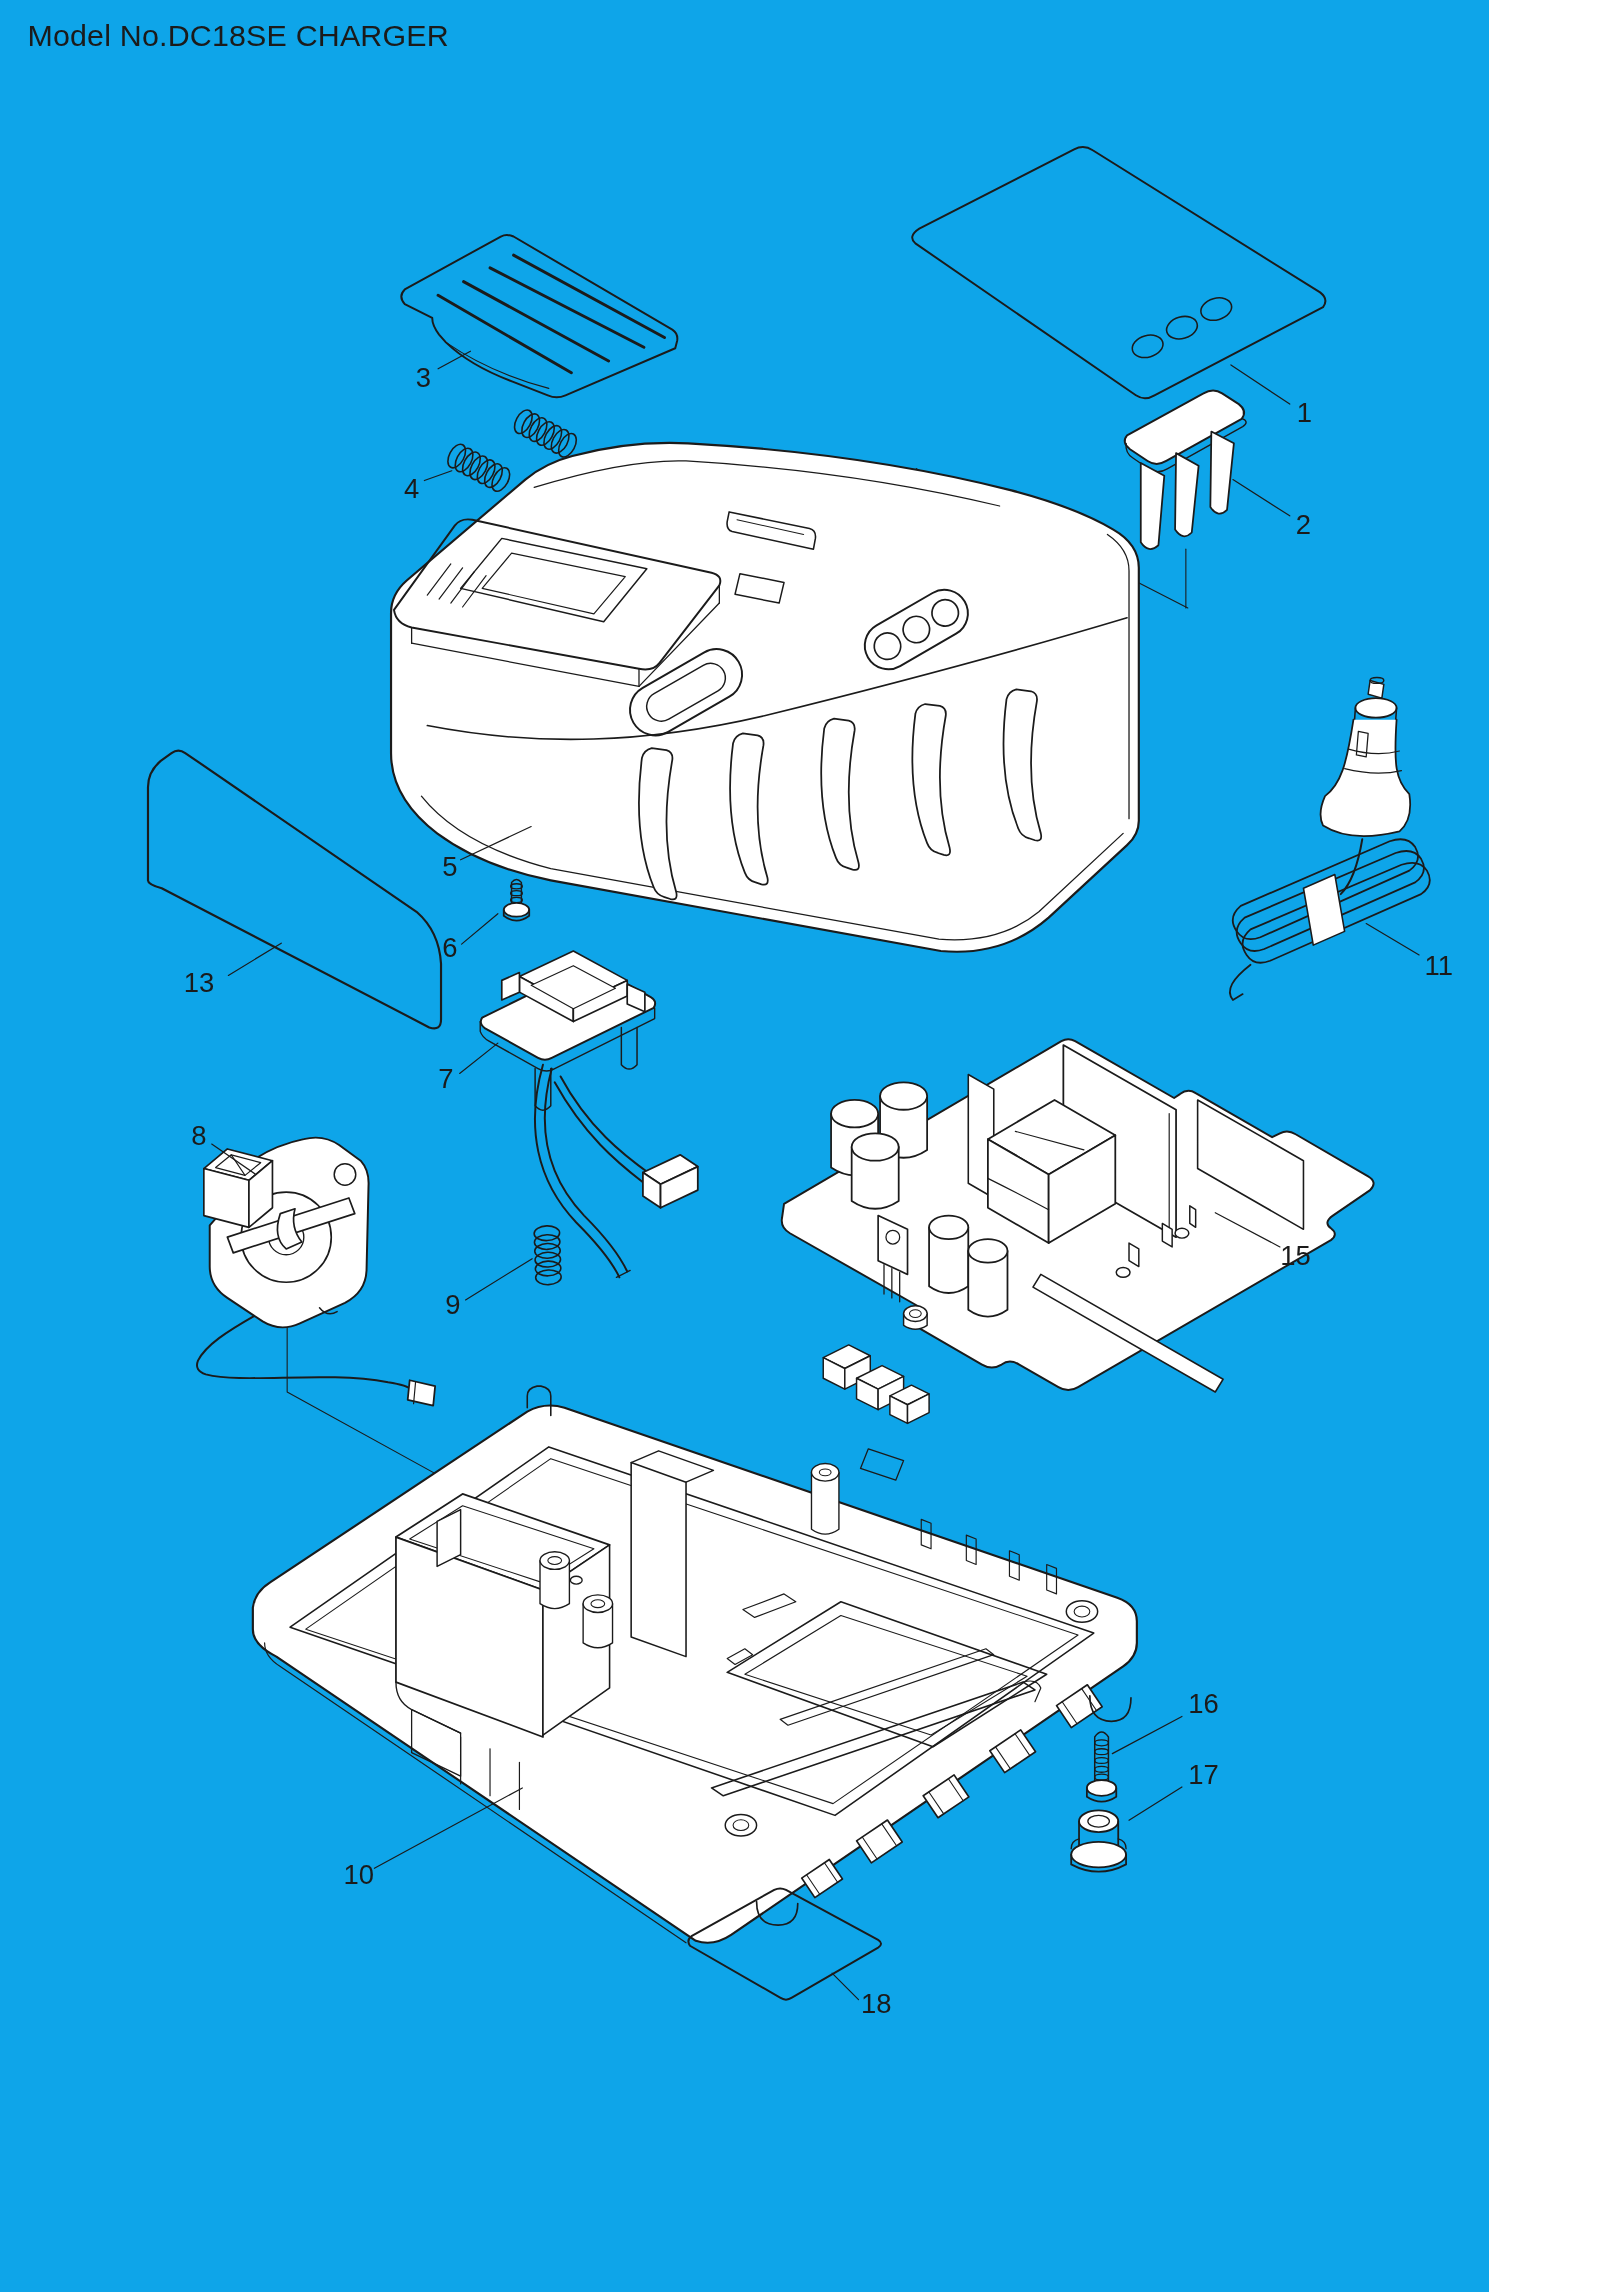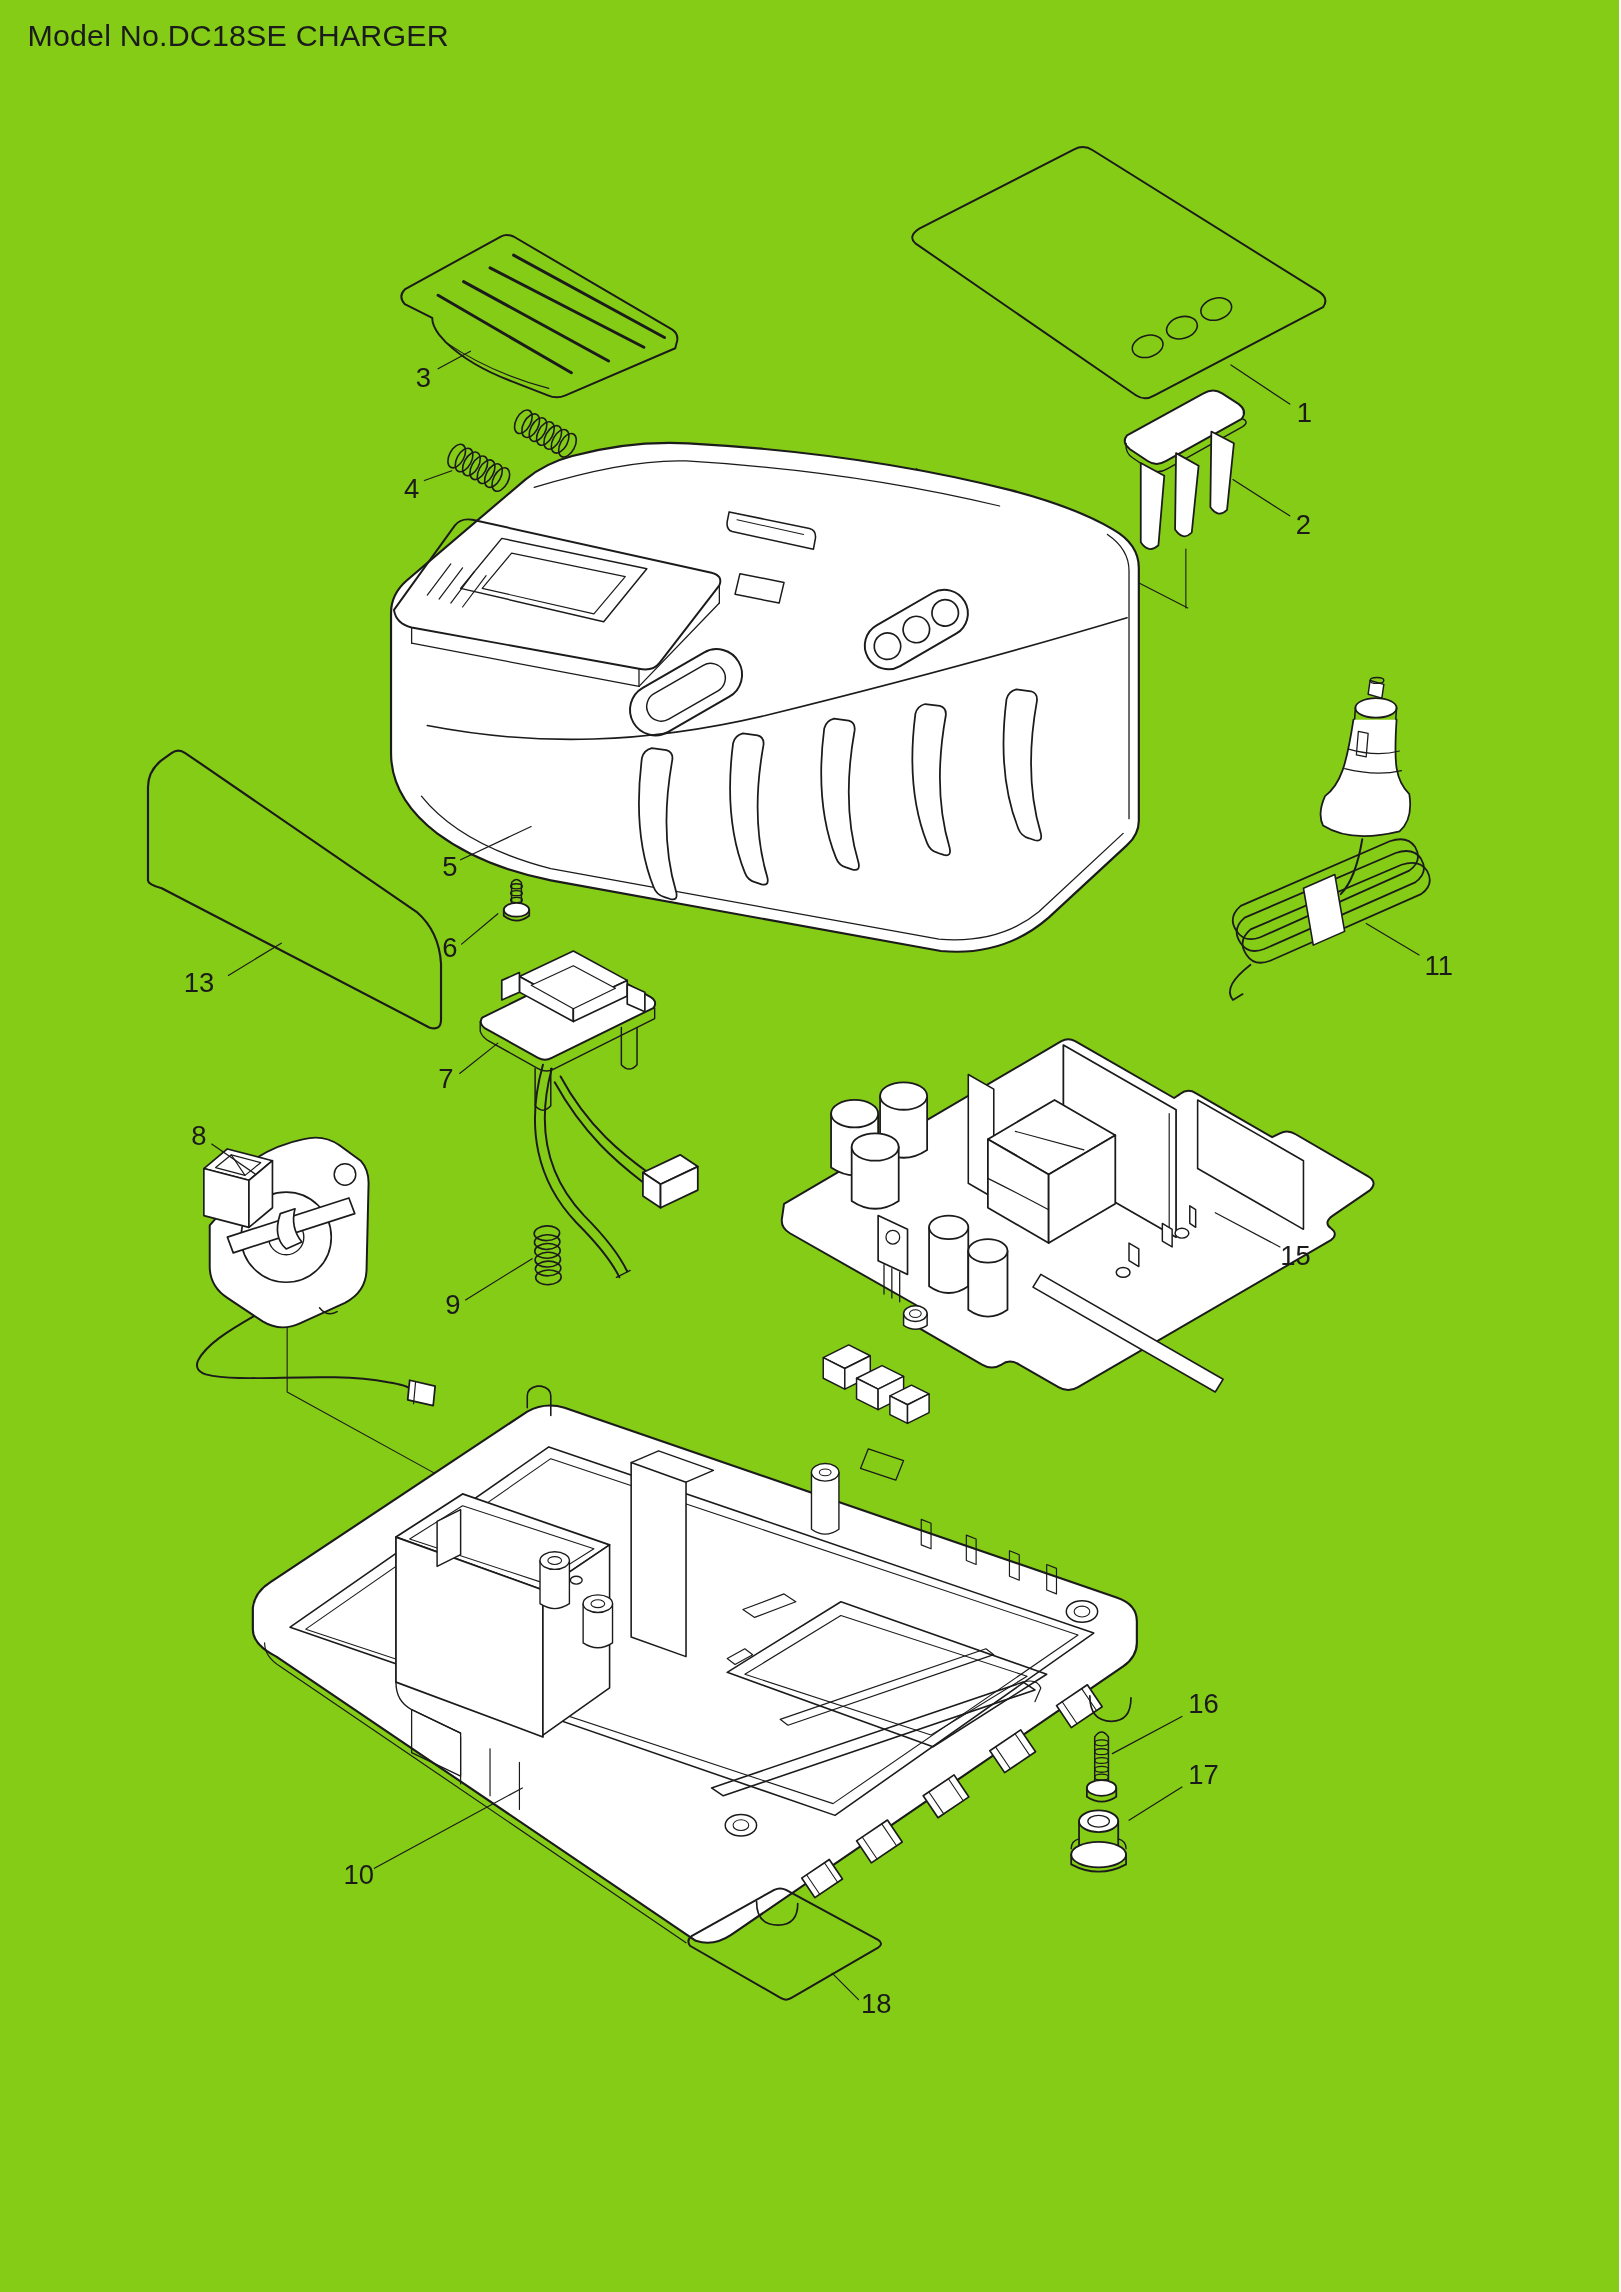--- a/index.html
+++ b/index.html
@@ -1,16 +1,16 @@
 <!DOCTYPE html>
 <html><head>
 <meta charset="utf-8">
 <style>
   html,body{margin:0;padding:0;background:#ffffff;}
-  .page{position:relative;width:1619px;height:2293px;background:#84cc16;overflow:hidden;
+  .page{position:relative;width:1489px;height:2293px;background:#0ea5e9;overflow:hidden;
         font-family:"Liberation Sans",sans-serif;}
   svg{position:absolute;left:0;top:0;}
   text{font-family:"Liberation Sans",sans-serif;fill:#1b1b1b;}
   .title-text{font-size:31px;letter-spacing:0.2px;}
   .callout{font-size:28px;}
 </style>
 </head>
 <body>
 
 <div class="page">

